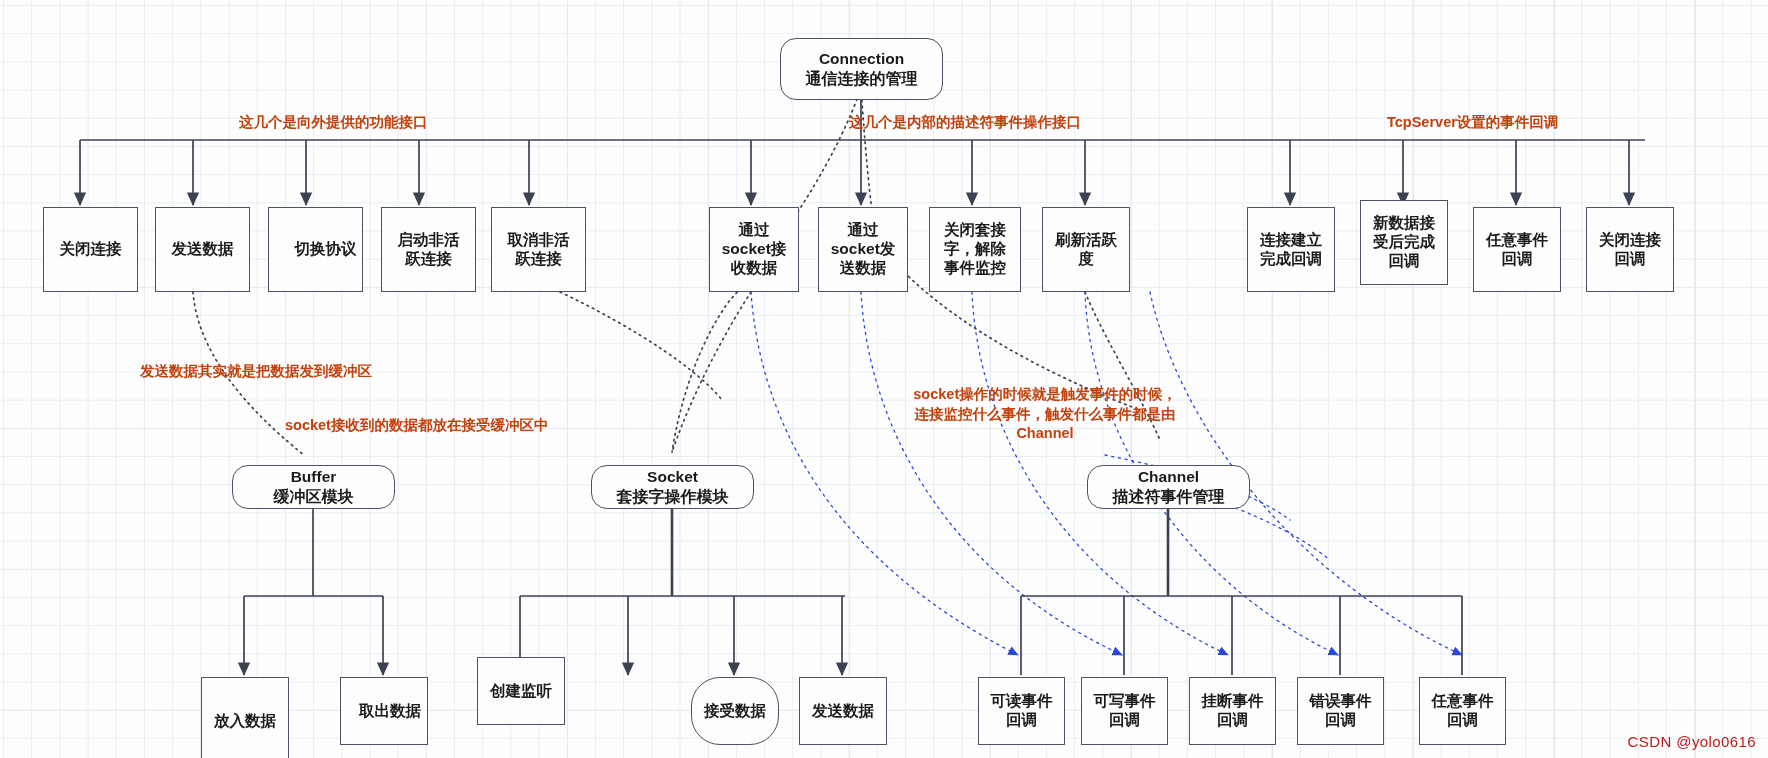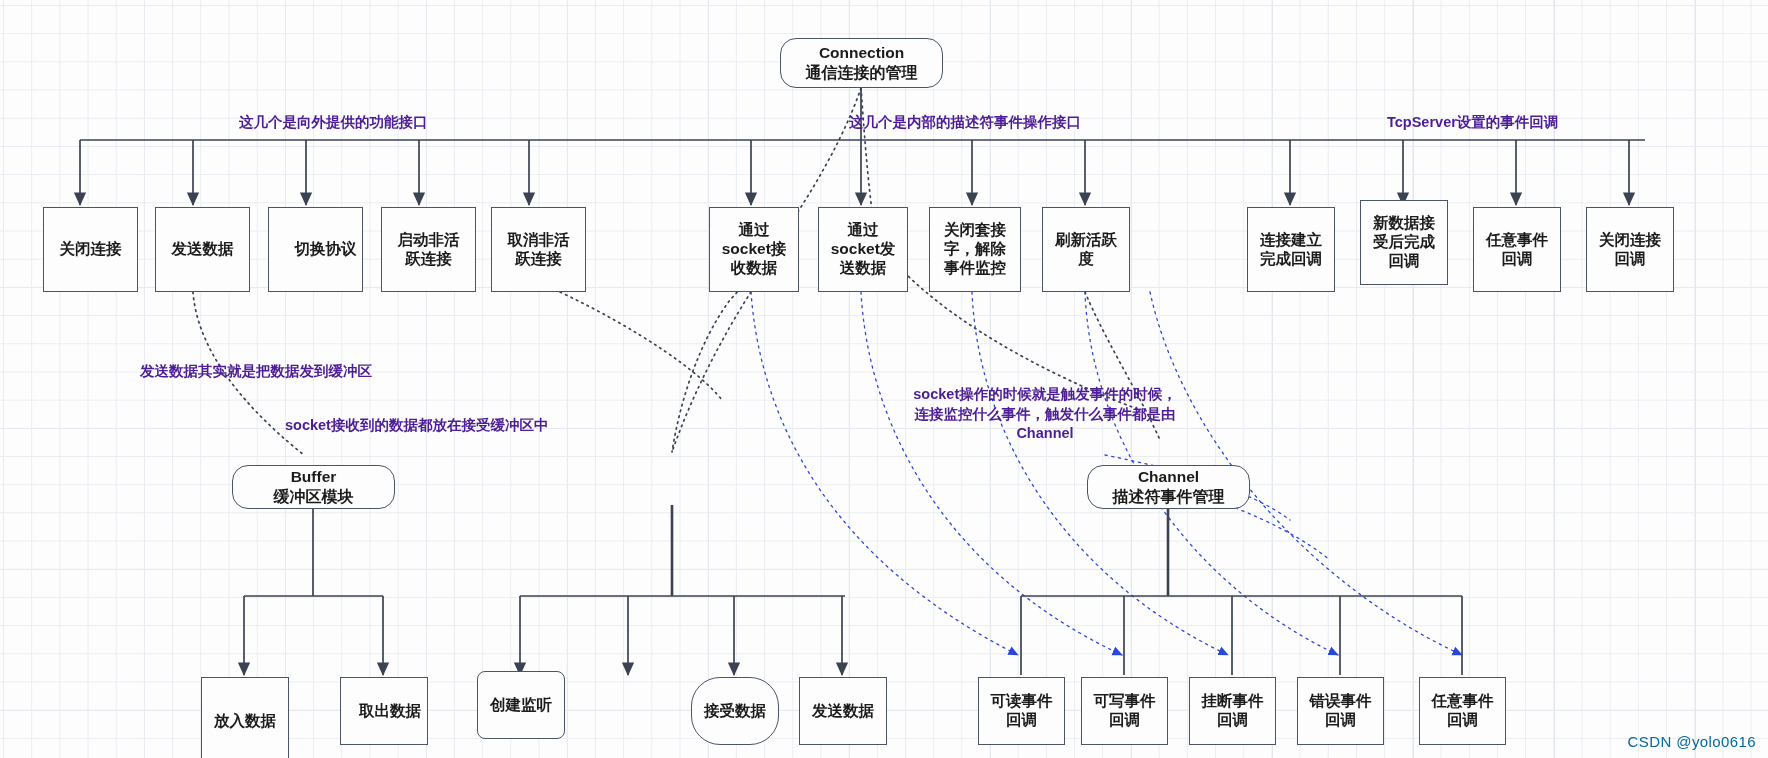--- a/index.html
+++ b/index.html
@@ -15,24 +15,24 @@
     background-position:3px 5px,3px 5px,3px 5px,3px 5px;}
   #edges{position:absolute;inset:0;}
   .node{position:absolute;box-sizing:border-box;background:#fdfdfd;
     border:1.6px solid #4a5464;display:flex;flex-direction:column;
     align-items:center;justify-content:center;text-align:center;
     color:#1b1b1b;font-weight:700;line-height:1.22;}
   .rect{font-size:15.5px;}
   .rounded{border-radius:16px;font-size:15px;}
   .rounded .en{font-size:15.5px;}
   .rounded .cn{font-size:16px;}
-  .note{position:absolute;color:#4c1d95;font-weight:700;font-size:14.5px;
+  .note{position:absolute;color:#c2410c;font-weight:700;font-size:14.5px;
     line-height:1.35;white-space:pre-line;}
   .note.c{text-align:center;}
-  .wm{position:absolute;right:12px;bottom:8px;color:#0369a1;
+  .wm{position:absolute;right:12px;bottom:8px;color:#b91c1c;
     font-size:15px;font-weight:400;letter-spacing:.4px;}
 </style>
 </head>
 <body>
 
 <div id="canvas">
   <div id="grid"></div>
 
   <svg id="edges" viewBox="0 0 1768 758" width="1768" height="758">
     <defs>
@@ -108,21 +108,21 @@
     <g stroke="#3b4252" stroke-width="1.7" fill="none">
       <path d="M1021,596 L1462,596"></path>
       <path d="M1021,596 L1021,675"></path>
       <path d="M1124,596 L1124,675"></path>
       <path d="M1232,596 L1232,675"></path>
       <path d="M1340,596 L1340,675"></path>
       <path d="M1462,596 L1462,675"></path>
     </g>
   </svg>
 
-  <div class="node rounded" style="left:780px;top:38px;width:163px;height:50px;">
+  <div class="node rounded" style="left:780px;top:38px;width:163px;height:62px;">
     <div class="en">Connection</div>
     <div class="cn">通信连接的管理</div>
   </div>
 
   <div class="note" style="left: 239px; top: 113px; white-space: pre-line;">这几个是向外提供的功能接口</div>
   <div class="note" style="left: 849px; top: 113px; white-space: pre-line;">这几个是内部的描述符事件操作接口</div>
   <div class="note" style="left: 1387px; top: 113px; white-space: pre-line;">TcpServer设置的事件回调</div>
 
   <div class="node rect" style="left: 43px; top: 207px; width: 95px; height: 85px; white-space: pre-line;">关闭连接</div>
   <div class="node rect" style="left: 155px; top: 207px; width: 95px; height: 85px; white-space: pre-line;">发送数据</div>
@@ -157,29 +157,33 @@
   <div class="note" style="left: 140px; top: 362px; white-space: pre-line;">发送数据其实就是把数据发到缓冲区</div>
   <div class="note" style="left: 285px; top: 416px; white-space: pre-line;">socket接收到的数据都放在接受缓冲区中</div>
   <div class="note c" style="left: 900px; top: 385px; width: 290px; white-space: pre-line;">socket操作的时候就是触发事件的时候，
 连接监控什么事件，触发什么事件都是由
 Channel</div>
 
   <div class="node rounded" style="left:232px;top:465px;width:163px;height:44px;">
     <div class="en">Buffer</div>
     <div class="cn">缓冲区模块</div>
   </div>
+  <div class="node rounded" style="left:591px;top:465px;width:163px;height:44px;">
+    <div class="en">Socket</div>
+    <div class="cn">套接字操作模块</div>
+  </div>
   <div class="node rounded" style="left:1087px;top:465px;width:163px;height:44px;">
     <div class="en">Channel</div>
     <div class="cn">描述符事件管理</div>
   </div>
 
   <div class="node rect" style="left: 201px; top: 677px; width: 88px; height: 88px; white-space: pre-line;">放入数据</div>
   <div class="node rect" style="left: 340px; top: 677px; width: 88px; height: 68px; white-space: pre-line; padding-left: 12px;">取出数据</div>
 
-  <div class="node rect" style="left: 477px; top: 671px; width: 88px; height: 68px; white-space: pre-line; border-radius: 8px;">创建监听</div>
+  <div class="node rect" style="left: 477px; top: 657px; width: 88px; height: 68px; white-space: pre-line;">创建监听</div>
   <div class="node rect" style="left: 691px; top: 677px; width: 88px; height: 68px; white-space: pre-line; border-radius: 29px;">接受数据</div>
   <div class="node rect" style="left: 799px; top: 677px; width: 88px; height: 68px; white-space: pre-line;">发送数据</div>
 
   <div class="node rect" style="left: 978px; top: 677px; width: 87px; height: 68px; white-space: pre-line;">可读事件
 回调</div>
   <div class="node rect" style="left: 1081px; top: 677px; width: 87px; height: 68px; white-space: pre-line;">可写事件
 回调</div>
   <div class="node rect" style="left: 1189px; top: 677px; width: 87px; height: 68px; white-space: pre-line;">挂断事件
 回调</div>
   <div class="node rect" style="left: 1297px; top: 677px; width: 87px; height: 68px; white-space: pre-line;">错误事件

